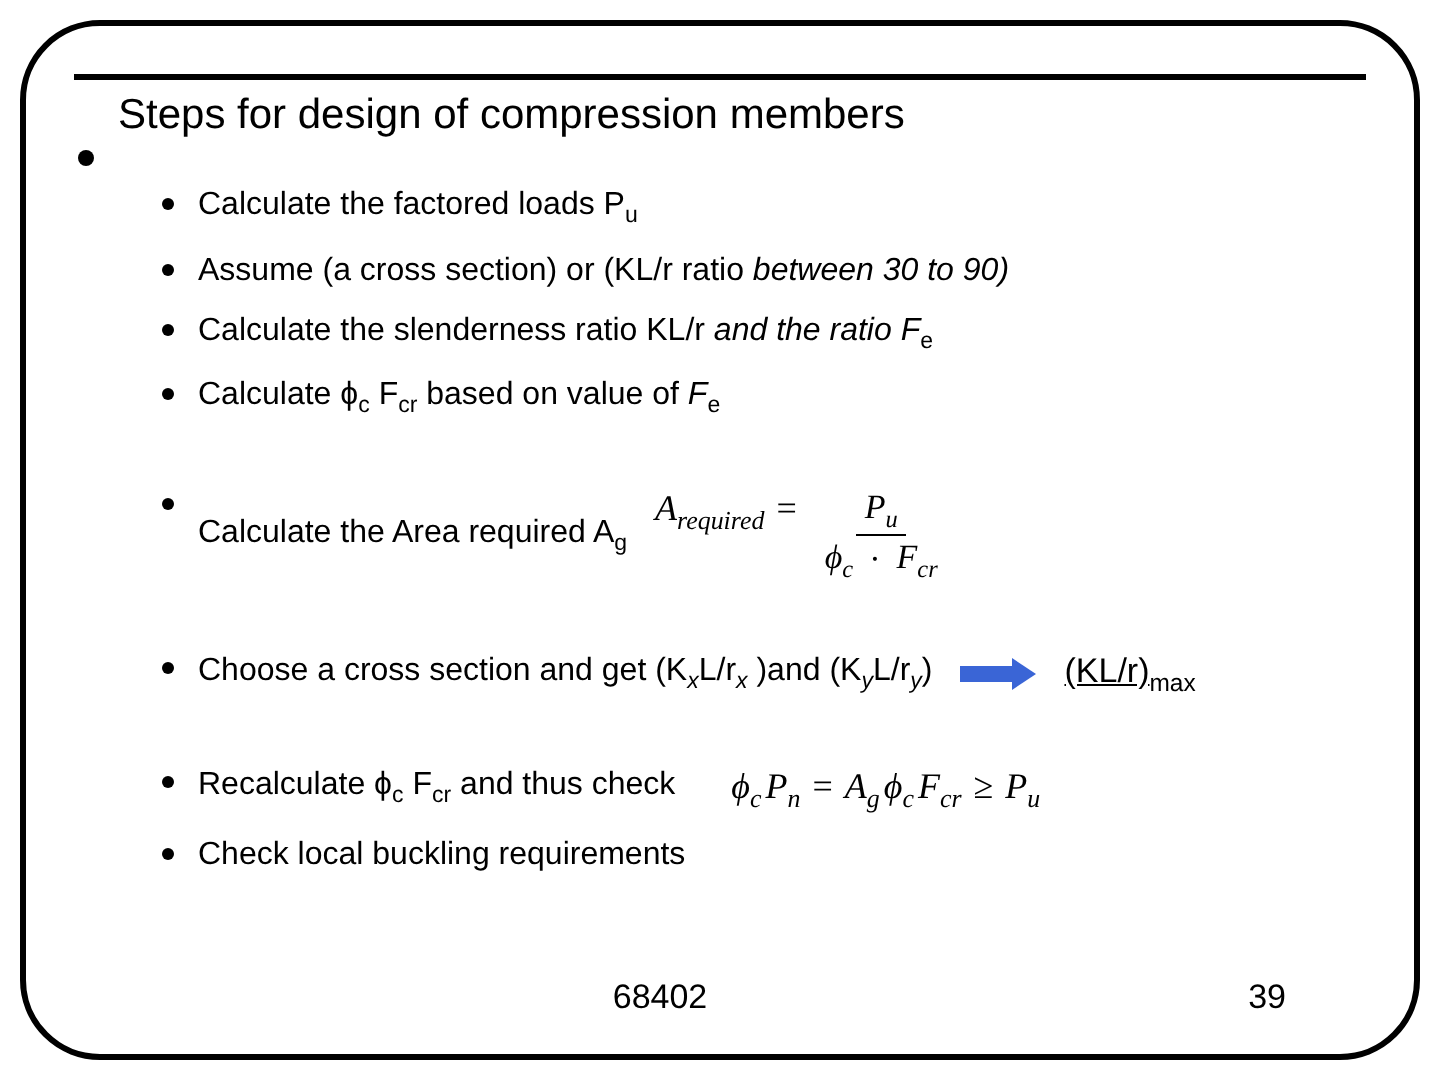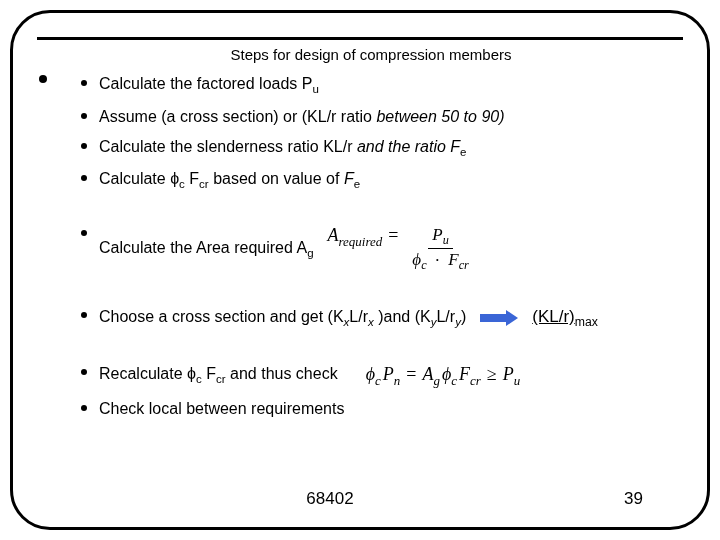--- a/index.html
+++ b/index.html
@@ -34,24 +34,23 @@
   }
   .top-bullet {
     position: absolute;
     left: 26px;
     top: 62px;
     width: 8px; height: 8px;
     background: #000;
     border-radius: 50%;
   }
   .steps-head {
-    font-size: 15px;
+    font-size: 21px;
     margin-left: 22px;
-    margin-bottom: 6px;
-    text-align: center;
+    margin-bottom: 18px;
   }
   ul.sub {
     list-style: none;
     margin-left: 44px;
   }
   ul.sub > li {
     position: relative;
     font-size: 16px;
     line-height: 1.25;
     padding: 5px 0 5px 18px;
@@ -134,21 +133,21 @@
 <div class="frame">
   <hr class="hr">
   <span class="top-bullet"></span>
   <div class="steps-head">Steps for design of compression members</div>
 
   <ul class="sub">
     <li>
         <span class="sub-text">Calculate the factored loads P<sub>u</sub></span>
       </li>
     <li>
-        <span class="sub-text">Assume (a cross section) or (KL/r ratio <i>between 50 to 90)</i></span>
+        <span class="sub-text">Assume (a cross section) or (KL/r ratio <i>between 30 to 90)</i></span>
       </li>
     <li>
         <span class="sub-text">Calculate the slenderness ratio KL/r <i>and the ratio F</i><sub>e</sub></span>
       </li>
     <li>
         <span class="sub-text">Calculate ϕ<sub>c</sub> F<sub>cr</sub> based on value of <i>F</i><sub>e</sub></span>
       </li>
 
     <li class="gap-above-lg">
       <span class="sub-text">Calculate the Area required A<sub>g</sub></span>
@@ -182,21 +181,21 @@
         <span style="font-style:normal;padding:0 6px;">=</span>
         <span><span>A</span><sub>g</sub></span>
         <span style="padding-left:2px;"><span>ϕ</span><sub>c</sub></span>
         <span style="padding-left:2px;"><span>F</span><sub>cr</sub></span>
         <span style="font-style:normal;padding:0 6px;">≥</span>
         <span><span>P</span><sub>u</sub></span>
       </span>
     </li>
 
     <li>
-        <span class="sub-text">Check local between requirements</span>
+        <span class="sub-text">Check local buckling requirements</span>
       </li>
   </ul>
 
   <div class="footer">
     <span class="id">68402</span>
     <span class="pg">39</span>
   </div>
 </div>
 
 </body></html>

